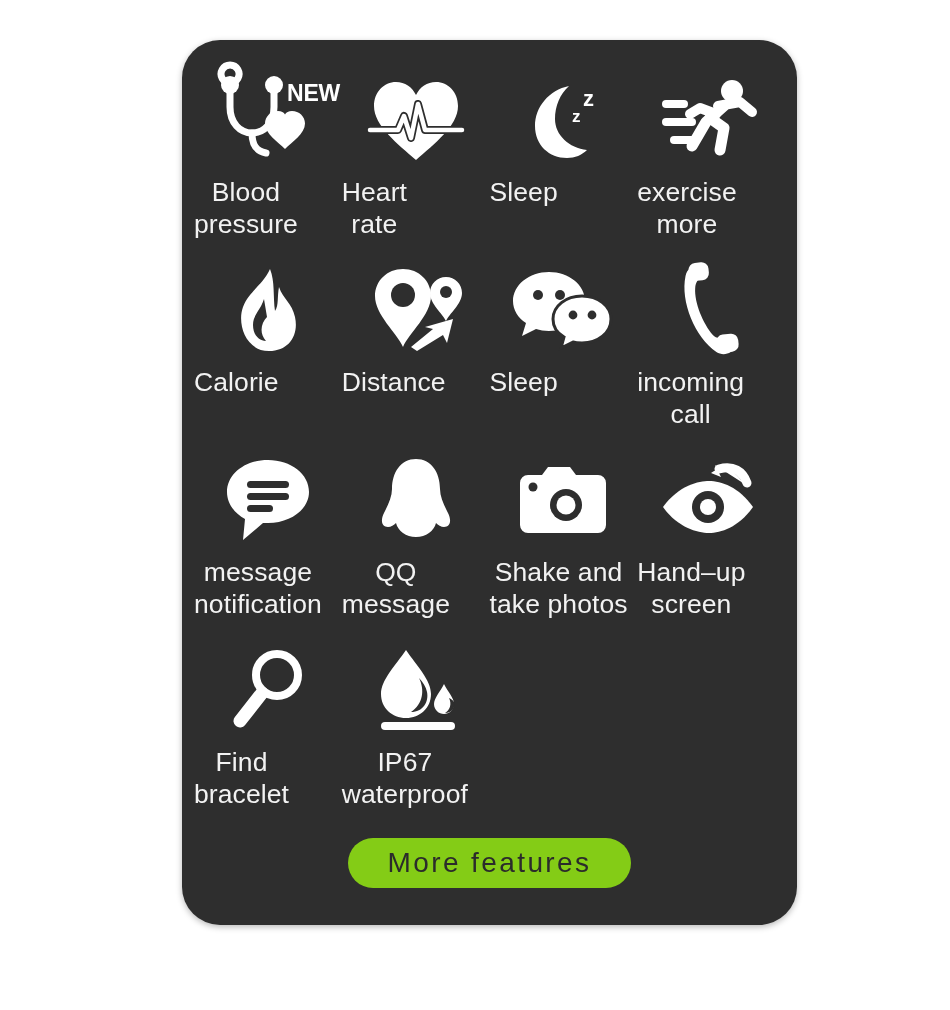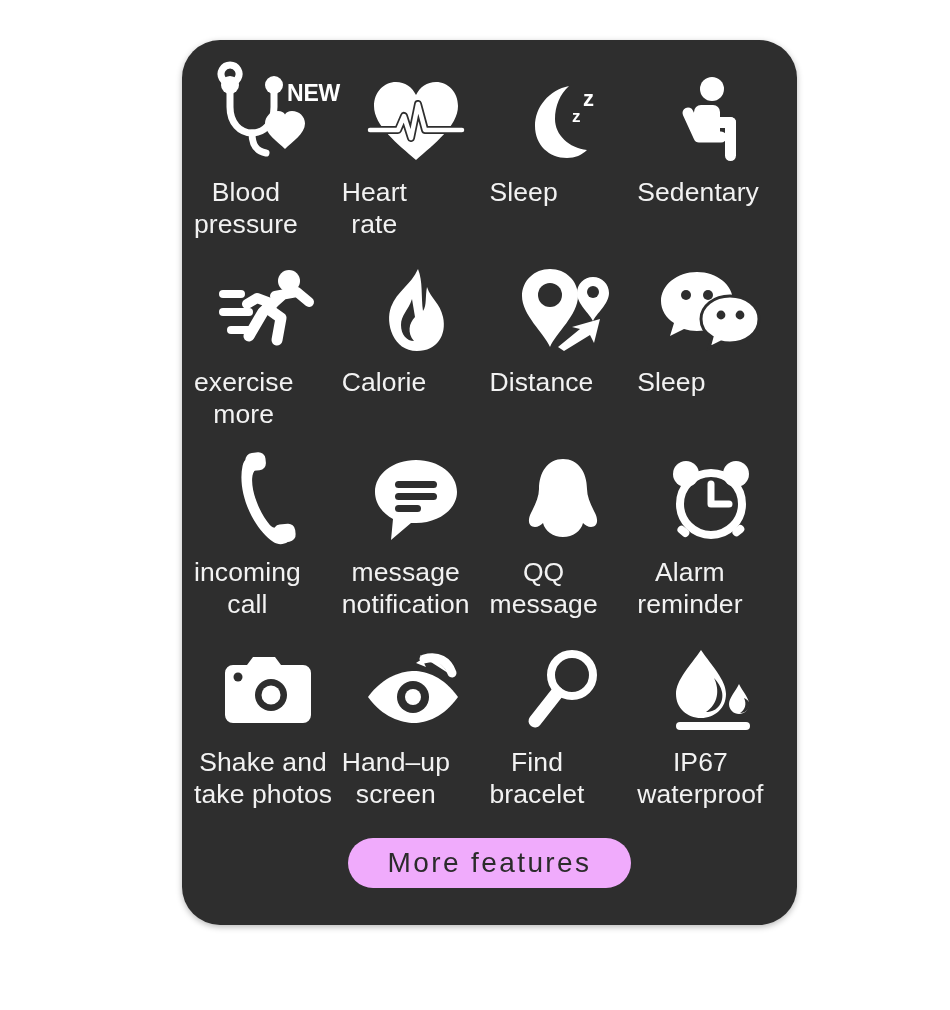--- a/index.html
+++ b/index.html
@@ -79,21 +79,21 @@
     font-size: 23px;
     font-weight: 700;
     letter-spacing: -0.2px;
     left: 93px;
     top: 6px;
     font-family: "Liberation Sans", "DejaVu Sans", sans-serif;
   }
 
   #more-features-button {
     margin-top: 4px;
-    background: #f0abfc;
+    background: #84cc16;
     color: #2b2b2b;
     border: none;
     border-radius: 26px;
     height: 50px;
     padding: 0 40px;
     font-size: 28px;
     letter-spacing: 2.4px;
     font-family: "Liberation Sans", "DejaVu Sans", sans-serif;
     cursor: pointer;
     display: flex;
@@ -140,32 +140,20 @@
       <div class="icon-box">
         <svg width="92" height="84" viewBox="0 0 92 84">
           <path d="M52 8 C32 12 18 29 18 48 C18 67 32 80 50 80 C58 80 65 77 70 72 C52 70 38 57 38 41 C38 28 43 16 52 8 Z" fill="#ffffff"></path>
           <text x="66" y="28" font-family="Liberation Sans, sans-serif" font-size="22" font-weight="700" fill="#ffffff">z</text>
           <text x="55" y="44" font-family="Liberation Sans, sans-serif" font-size="17" font-weight="700" fill="#ffffff">z</text>
         </svg>
       </div>
       <div class="feature-label">Sleep</div>
     </div>
 
-    <div class="feature-cell">
-      <div class="icon-box">
-        <svg width="78" height="86" viewBox="0 0 78 86">
-          <circle cx="40" cy="12" r="12" fill="#ffffff"></circle>
-          <path d="M29 28 h12 a7 7 0 0 1 7 7 v22 h-19 a7 7 0 0 1 -7-7 V35 a7 7 0 0 1 7-7 z" fill="#ffffff"></path>
-          <rect x="40" y="40" width="24" height="11" rx="5.5" fill="#ffffff"></rect>
-          <rect x="53" y="40" width="11" height="44" rx="5.5" fill="#ffffff"></rect>
-          <path d="M16 36 L27 60 h22" stroke="#ffffff" stroke-width="11" fill="none" stroke-linecap="round" stroke-linejoin="round"></path>
-        </svg>
-      </div>
-      <div class="feature-label">Sedentary</div>
-    </div>
 
     <div class="feature-cell">
       <div class="icon-box">
         <svg width="102" height="80" viewBox="0 0 102 80">
           <circle cx="72" cy="11" r="11" fill="#ffffff"></circle>
           <path d="M64 26 L46 42 L32 66" stroke="#ffffff" stroke-width="11" fill="none" stroke-linecap="round" stroke-linejoin="round"></path>
           <path d="M50 38 L64 48 L60 70" stroke="#ffffff" stroke-width="11" fill="none" stroke-linecap="round" stroke-linejoin="round"></path>
           <path d="M58 26 L80 22 L92 32" stroke="#ffffff" stroke-width="10" fill="none" stroke-linecap="round" stroke-linejoin="round"></path>
           <path d="M56 34 L40 28 L30 34" stroke="#ffffff" stroke-width="10" fill="none" stroke-linecap="round" stroke-linejoin="round"></path>
           <rect x="2" y="20" width="26" height="8" rx="4" fill="#ffffff"></rect>
@@ -246,34 +234,20 @@
         <svg width="80" height="86" viewBox="0 0 80 86">
           <path d="M40 2 C25 2 16 15 16 32 C16 40 12 48 8 56 C4 64 6 70 12 70 C15 70 18 68 20 66 C22 74 30 80 40 80 C50 80 58 74 60 66 C62 68 65 70 68 70 C74 70 76 64 72 56 C68 48 64 40 64 32 C64 15 55 2 40 2 Z" fill="#ffffff"></path>
           <path d="M14 50 C10 56 9 62 12 66 C15 69 20 66 22 60 Z" fill="#ffffff"></path>
           <path d="M66 50 C70 56 71 62 68 66 C65 69 60 66 58 60 Z" fill="#ffffff"></path>
         </svg>
       </div>
       <div class="feature-label">QQ
 message</div>
     </div>
 
-    <div class="feature-cell">
-      <div class="icon-box">
-        <svg width="90" height="86" viewBox="0 0 90 86">
-          <circle cx="20" cy="17" r="13" fill="#ffffff"></circle>
-          <circle cx="70" cy="17" r="13" fill="#ffffff"></circle>
-          <circle cx="45" cy="47" r="31" fill="none" stroke="#ffffff" stroke-width="8"></circle>
-          <path d="M45 27 V47 H63" stroke="#ffffff" stroke-width="7" fill="none" stroke-linecap="round" stroke-linejoin="round"></path>
-          <rect x="11" y="70" width="13" height="8" rx="4" fill="#ffffff" transform="rotate(40 17 74)"></rect>
-          <rect x="66" y="70" width="13" height="8" rx="4" fill="#ffffff" transform="rotate(-40 72 74)"></rect>
-        </svg>
-      </div>
-      <div class="feature-label">Alarm
-reminder</div>
-    </div>
 
     <div class="feature-cell">
       <div class="icon-box">
         <svg width="90" height="70" viewBox="0 0 90 70">
           <path d="M30 2 h22 l6 8 h22 a8 8 0 0 1 8 8 v42 a8 8 0 0 1 -8 8 H10 a8 8 0 0 1 -8-8 V18 a8 8 0 0 1 8-8 h14 Z" fill="#ffffff"></path>
           <circle cx="48" cy="40" r="16" fill="#2e2e2e"></circle>
           <circle cx="48" cy="40" r="9.5" fill="#ffffff"></circle>
           <circle cx="15" cy="22" r="4.5" fill="#2e2e2e"></circle>
         </svg>
       </div>

